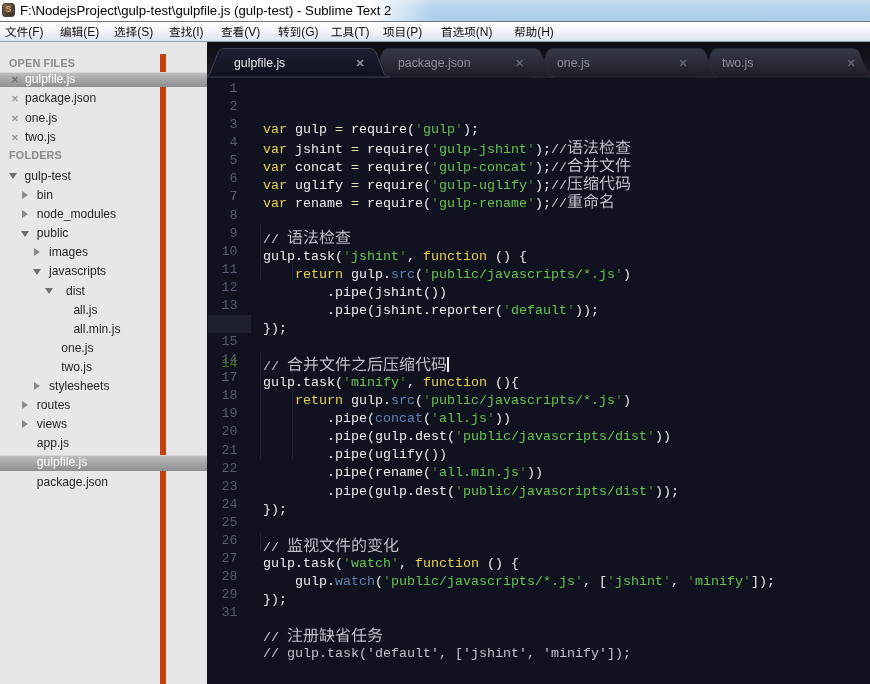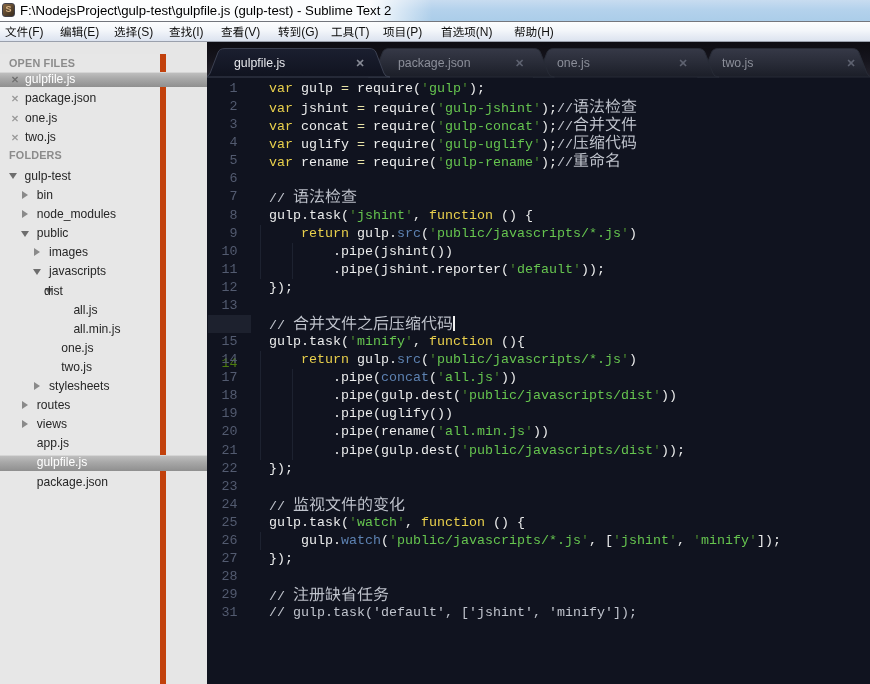--- a/index.html
+++ b/index.html
@@ -33,21 +33,21 @@
 .tri { position:absolute; top:6px; width:0; height:0; }
 .tri.d { top:6.5px; border-left:4.5px solid transparent; border-right:4.5px solid transparent; border-top:6.5px solid #6e6e6e; }
 .tri.r { top:5px; border-top:4.5px solid transparent; border-bottom:4.5px solid transparent; border-left:6.5px solid #8a8a8a; }
 #editor { position:absolute; left:207px; top:42px; width:663px; height:642px; background:#10131f; }
 #tabs { position:absolute; left:0; top:0; }
 #code { position:absolute; left:0; top:38px; width:663px; height:604px;
   font-family:"Liberation Mono", monospace; font-size:13.333px; }
 .cl { position:relative; height:18.08px; line-height:18.08px; white-space:pre; }
 .num { position:absolute; left:0; width:30.5px; text-align:right; color:#535b70; }
 .num.act { color:#4d7c0f;margin-top:40px; }
-.ct { position:absolute; left:62px; color:#eceded; }
+.ct { position:absolute; left:56px; color:#eceded;margin-top:41px; }
 .k { color:#e9d04c; font-style:normal; }
 .s { color:#66c54f; font-style:normal; }
 .q { color:#47822e; font-style:normal; }
 .b { color:#5d82b2; font-style:normal; }
 .o { color:#e7e2a6; font-style:normal; }
 .c { color:#c0c4cd; font-style:normal; }
 .gd { position:absolute; width:1px; background:#1d2230; }
 .cur { display:inline-block; width:1.5px; height:15px; background:#f2f2f2; vertical-align:-2.5px; }
 .ck { display:inline-block; }
 svg.defs { position:absolute; width:0; height:0; }
@@ -188,21 +188,21 @@
 <div class="srow" style="top:189.3px;">
       <span class="tri r" style="left:34px"></span>
       <span class="fn" style="left:49.0px">images</span>
     </div>
 <div class="srow" style="top:208.4px;padding-left:32px;">
       <span class="tri d" style="left:33px"></span>
       <span class="fn" style="left:49.0px">javascripts</span>
     </div>
 <div class="srow" style="top:227.5px;">
       <span class="tri d" style="left:45px"></span>
-      <span class="fn" style="left:44px">dist</span>
+      <span class="fn" style="left:66px">dist</span>
     </div>
 <div class="srow" style="top:246.6px;">
       <span class="fn" style="left:73.4px">all.js</span>
     </div>
 <div class="srow" style="top:265.7px;">
       <span class="fn" style="left:73.4px">all.min.js</span>
     </div>
 <div class="srow" style="top:284.8px;">
       <span class="fn" style="left:61.2px">one.js</span>
     </div>

